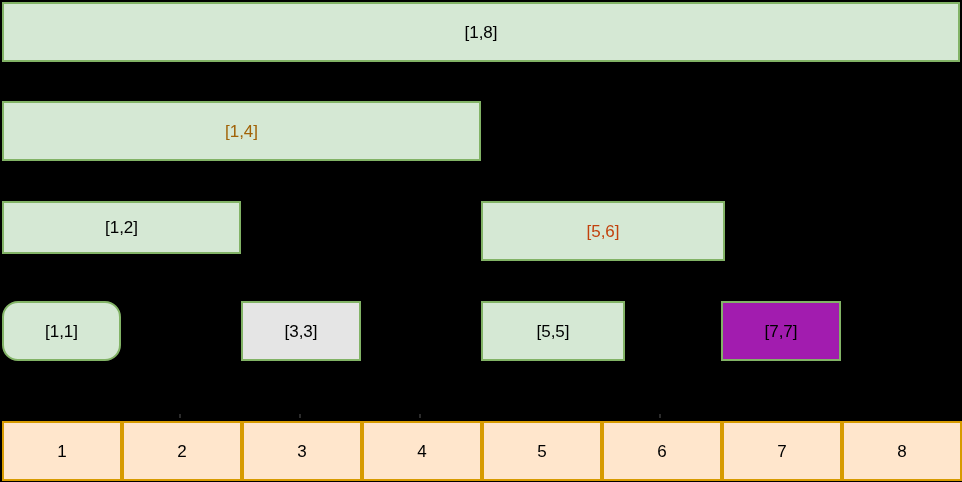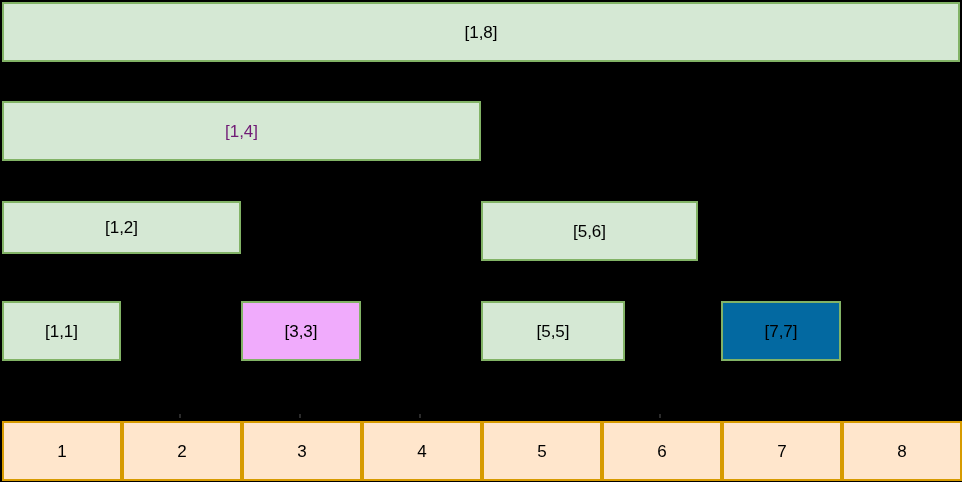--- a/index.html
+++ b/index.html
@@ -52,27 +52,27 @@
 </head>
 <body>
 
 <div id="canvas" style="background: rgb(0, 0, 0); width: 962px; height: 482px;">
 
 <div class="tickmark" style="left: 179px; top: 414px;"></div>
     <div class="tickmark" style="left: 299px; top: 414px;"></div>
     <div class="tickmark" style="left: 419px; top: 414px;"></div>
     <div class="tickmark" style="left: 659px; top: 414px;"></div>
     <div class="node" style="left: 2px; top: 2px; width: 958px; height: 60px; background: rgb(213, 232, 212); border-color: rgb(130, 179, 102); color: rgb(0, 0, 0);">[1,8]</div>
-    <div class="node" style="left: 2px; top: 101px; width: 479px; height: 60px; background: rgb(213, 232, 212); border-color: rgb(130, 179, 102); color: #701a75;">[1,4]</div>
+    <div class="node" style="left: 2px; top: 101px; width: 479px; height: 60px; background: rgb(213, 232, 212); border-color: rgb(130, 179, 102); color: #a16207;">[1,4]</div>
     <div class="node" style="left: 2px; top: 201px; width: 239px; height: 53px; background: rgb(213, 232, 212); border-color: rgb(130, 179, 102); color: rgb(0, 0, 0);">[1,2]</div>
-    <div class="node" style="left: 481px; top: 201px; width: 217px; height: 60px; background: rgb(213, 232, 212); border-color: rgb(130, 179, 102); color: #000000;">[5,6]</div>
-    <div class="node" style="left: 2px; top: 301px; width: 119px; height: 60px; background: rgb(213, 232, 212); border-color: rgb(130, 179, 102); color: rgb(0, 0, 0);">[1,1]</div>
-    <div class="node" style="left: 241px; top: 301px; width: 120px; height: 60px; background: #f0abfc; border-color: rgb(130, 179, 102); color: rgb(0, 0, 0);">[3,3]</div>
+    <div class="node" style="left: 481px; top: 201px; width: 244px; height: 60px; background: rgb(213, 232, 212); border-color: rgb(130, 179, 102); color: #c2410c;">[5,6]</div>
+    <div class="node" style="left: 2px; top: 301px; width: 119px; height: 60px; background: rgb(213, 232, 212); border-color: rgb(130, 179, 102); color: rgb(0, 0, 0); border-radius: 16px;">[1,1]</div>
+    <div class="node" style="left: 241px; top: 301px; width: 120px; height: 60px; background: #e5e5e5; border-color: rgb(130, 179, 102); color: rgb(0, 0, 0);">[3,3]</div>
     <div class="node" style="left: 481px; top: 301px; width: 144px; height: 60px; background: rgb(213, 232, 212); border-color: rgb(130, 179, 102); color: rgb(0, 0, 0);">[5,5]</div>
-    <div class="node" style="left: 721px; top: 301px; width: 120px; height: 60px; background: #0369a1; border-color: rgb(130, 179, 102); color: rgb(0, 0, 0);">[7,7]</div>
+    <div class="node" style="left: 721px; top: 301px; width: 120px; height: 60px; background: #a21caf; border-color: rgb(130, 179, 102); color: rgb(0, 0, 0);">[7,7]</div>
     <div class="leafcell" style="left: 2px; top: 421px; width: 120px; height: 60px; background: rgb(255, 230, 204); border-color: rgb(215, 155, 0); color: rgb(0, 0, 0);">1</div>
     <div class="leafcell" style="left: 122px; top: 421px; width: 120px; height: 60px; background: rgb(255, 230, 204); border-color: rgb(215, 155, 0); color: rgb(0, 0, 0);">2</div>
     <div class="leafcell" style="left: 242px; top: 421px; width: 120px; height: 60px; background: rgb(255, 230, 204); border-color: rgb(215, 155, 0); color: rgb(0, 0, 0);">3</div>
     <div class="leafcell" style="left: 362px; top: 421px; width: 120px; height: 60px; background: rgb(255, 230, 204); border-color: rgb(215, 155, 0); color: rgb(0, 0, 0);">4</div>
     <div class="leafcell" style="left: 482px; top: 421px; width: 120px; height: 60px; background: rgb(255, 230, 204); border-color: rgb(215, 155, 0); color: rgb(0, 0, 0);">5</div>
     <div class="leafcell" style="left: 602px; top: 421px; width: 120px; height: 60px; background: rgb(255, 230, 204); border-color: rgb(215, 155, 0); color: rgb(0, 0, 0);">6</div>
     <div class="leafcell" style="left: 722px; top: 421px; width: 120px; height: 60px; background: rgb(255, 230, 204); border-color: rgb(215, 155, 0); color: rgb(0, 0, 0);">7</div>
     <div class="leafcell" style="left: 842px; top: 421px; width: 120px; height: 60px; background: rgb(255, 230, 204); border-color: rgb(215, 155, 0); color: rgb(0, 0, 0);">8</div>
   </div>
 

